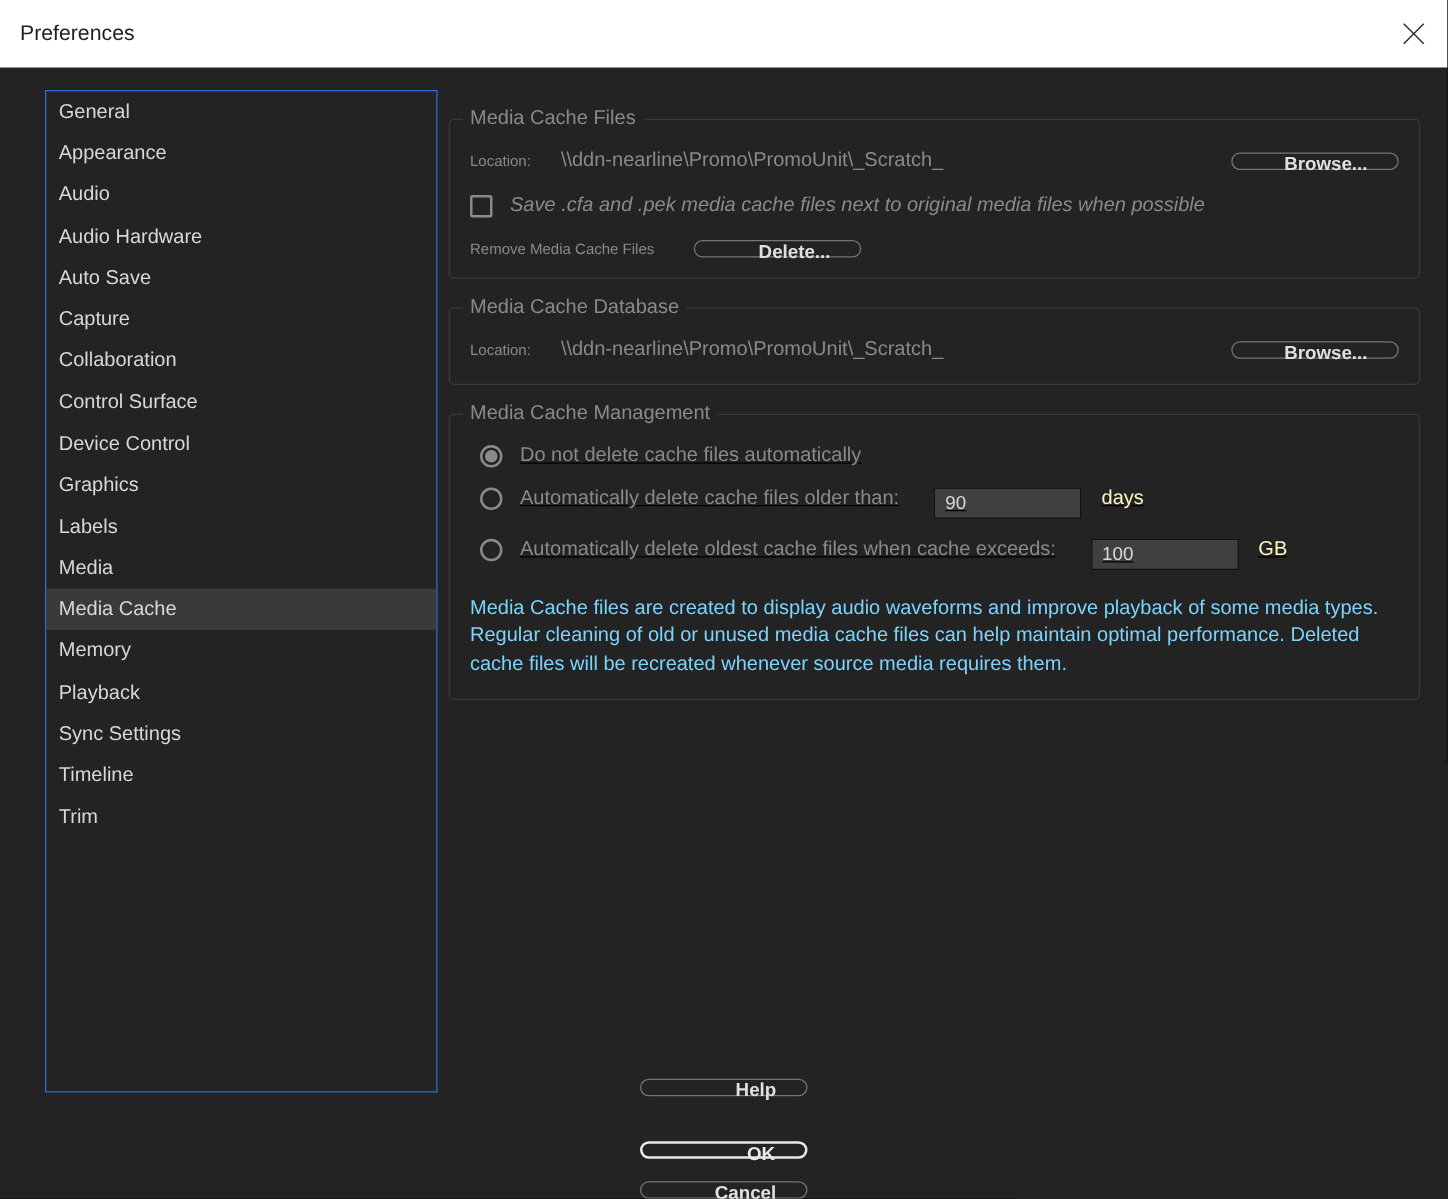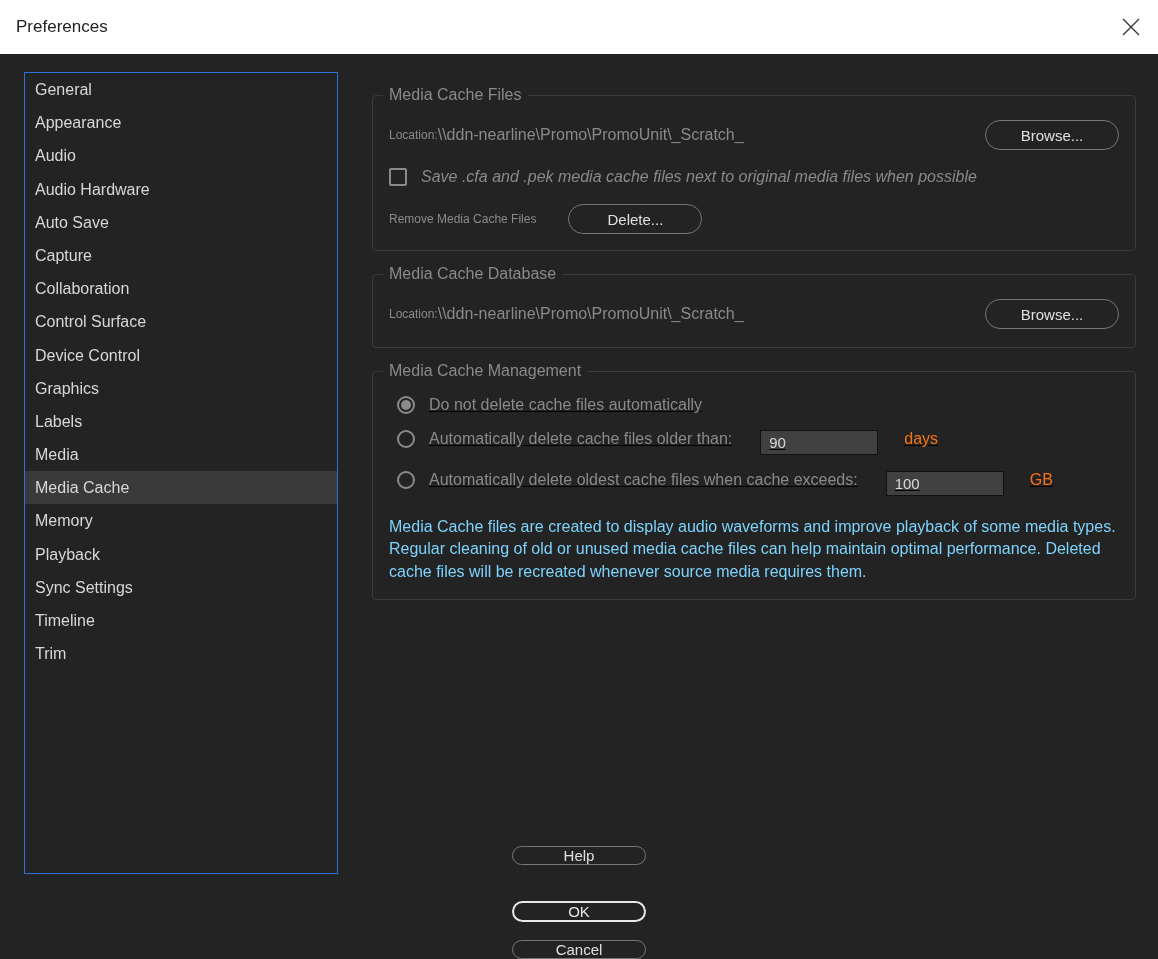--- a/index.html
+++ b/index.html
@@ -32,22 +32,22 @@
   .close-x {
     width: 22px;
     height: 22px;
     stroke: #333;
     stroke-width: 1.3;
     cursor: pointer;
   }
   .content-area {
     flex: 1;
     display: flex;
-    padding: 18px 22px 0 24px;
-    gap: 34px;
+    padding: 18px 22px 0 36px;
+    gap: 9px;
     overflow: hidden;
   }
   .sidebar {
     width: 314px;
     height: 802px;
     border: 1px solid #2f6fd8;
     background: #232323;
   }
   .sidebar-item {
     font-size: 16px;
@@ -83,33 +83,34 @@
     align-items: center;
     margin-top: 16px;
   }
   .label {
     color: #8a8a8a;
     font-size: 12px;
   }
   .path-text {
     color: #8a8a8a;
     font-size: 16px;
-    margin-left: 0;
+    margin-left: 24px;
   }
   .pill-btn {
     border: 1.5px solid #767676;
     background: transparent;
     color: #e0e0e0;
     font-size: 15px;
     border-radius: 16px;
-    height: 30px;
+    height: 14px;
     padding: 0 24px;
     cursor: pointer;
     min-width: 134px;
-    text-align: center;
+    text-align: right;
+    font-weight: bold;
   }
   .pill-btn.primary {
     border: 2px solid #e8e8e8;
     color: #e8e8e8;
   }
   .spacer { flex: 1; }
   .checkbox-row {
     display: flex;
     align-items: center;
     margin-top: 18px;
@@ -170,23 +171,23 @@
     width: 118px;
     height: 25px;
     background: #404040;
     border: 1px solid #111;
     color: #d8d8d8;
     font-size: 15px;
     padding: 2px 8px;
     margin-left: 14px;
   }
   .unit {
-    color: #f97316;
-    font-size: 16px;
-    margin-left: 12px;
+    color: #fef9c3;
+    font-size: 16px;
+    margin-left: 2px;
   }
   .info-text {
     color: #7dd3fc;
     font-size: 16px;
     line-height: 1.4;
     margin-top: 20px;
   }
   .footer {
     height: 74px;
     display: flex;

